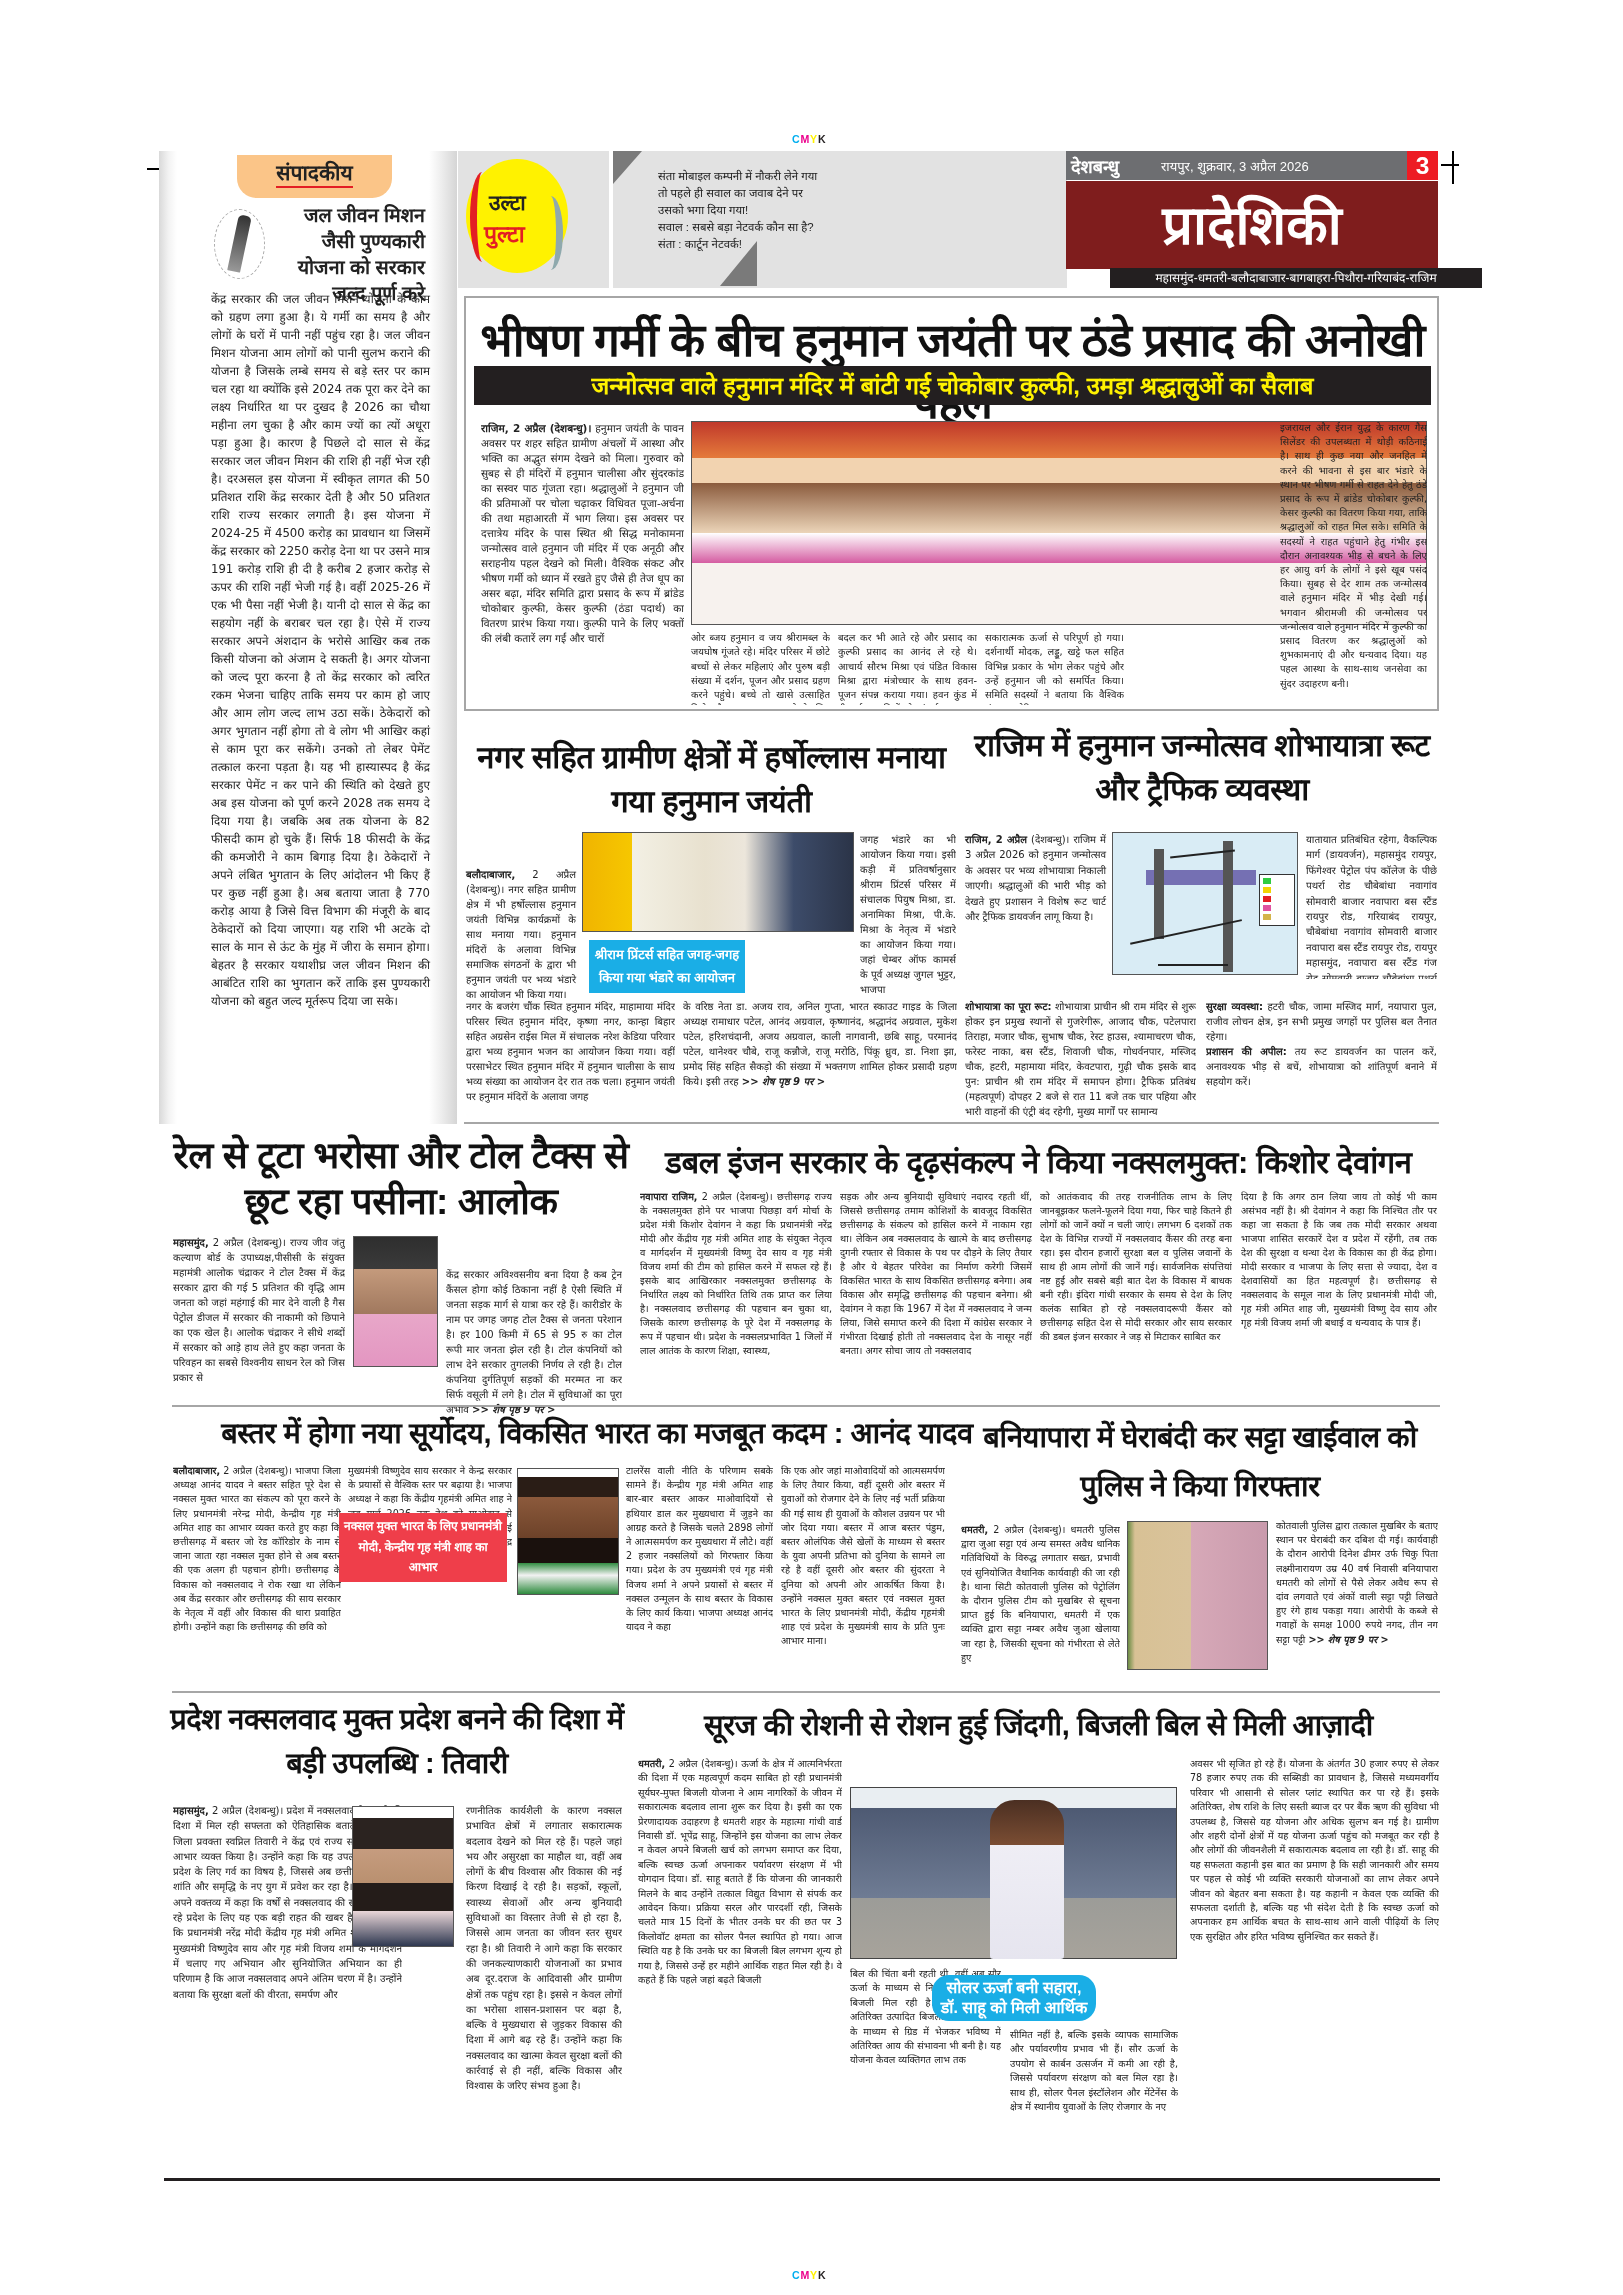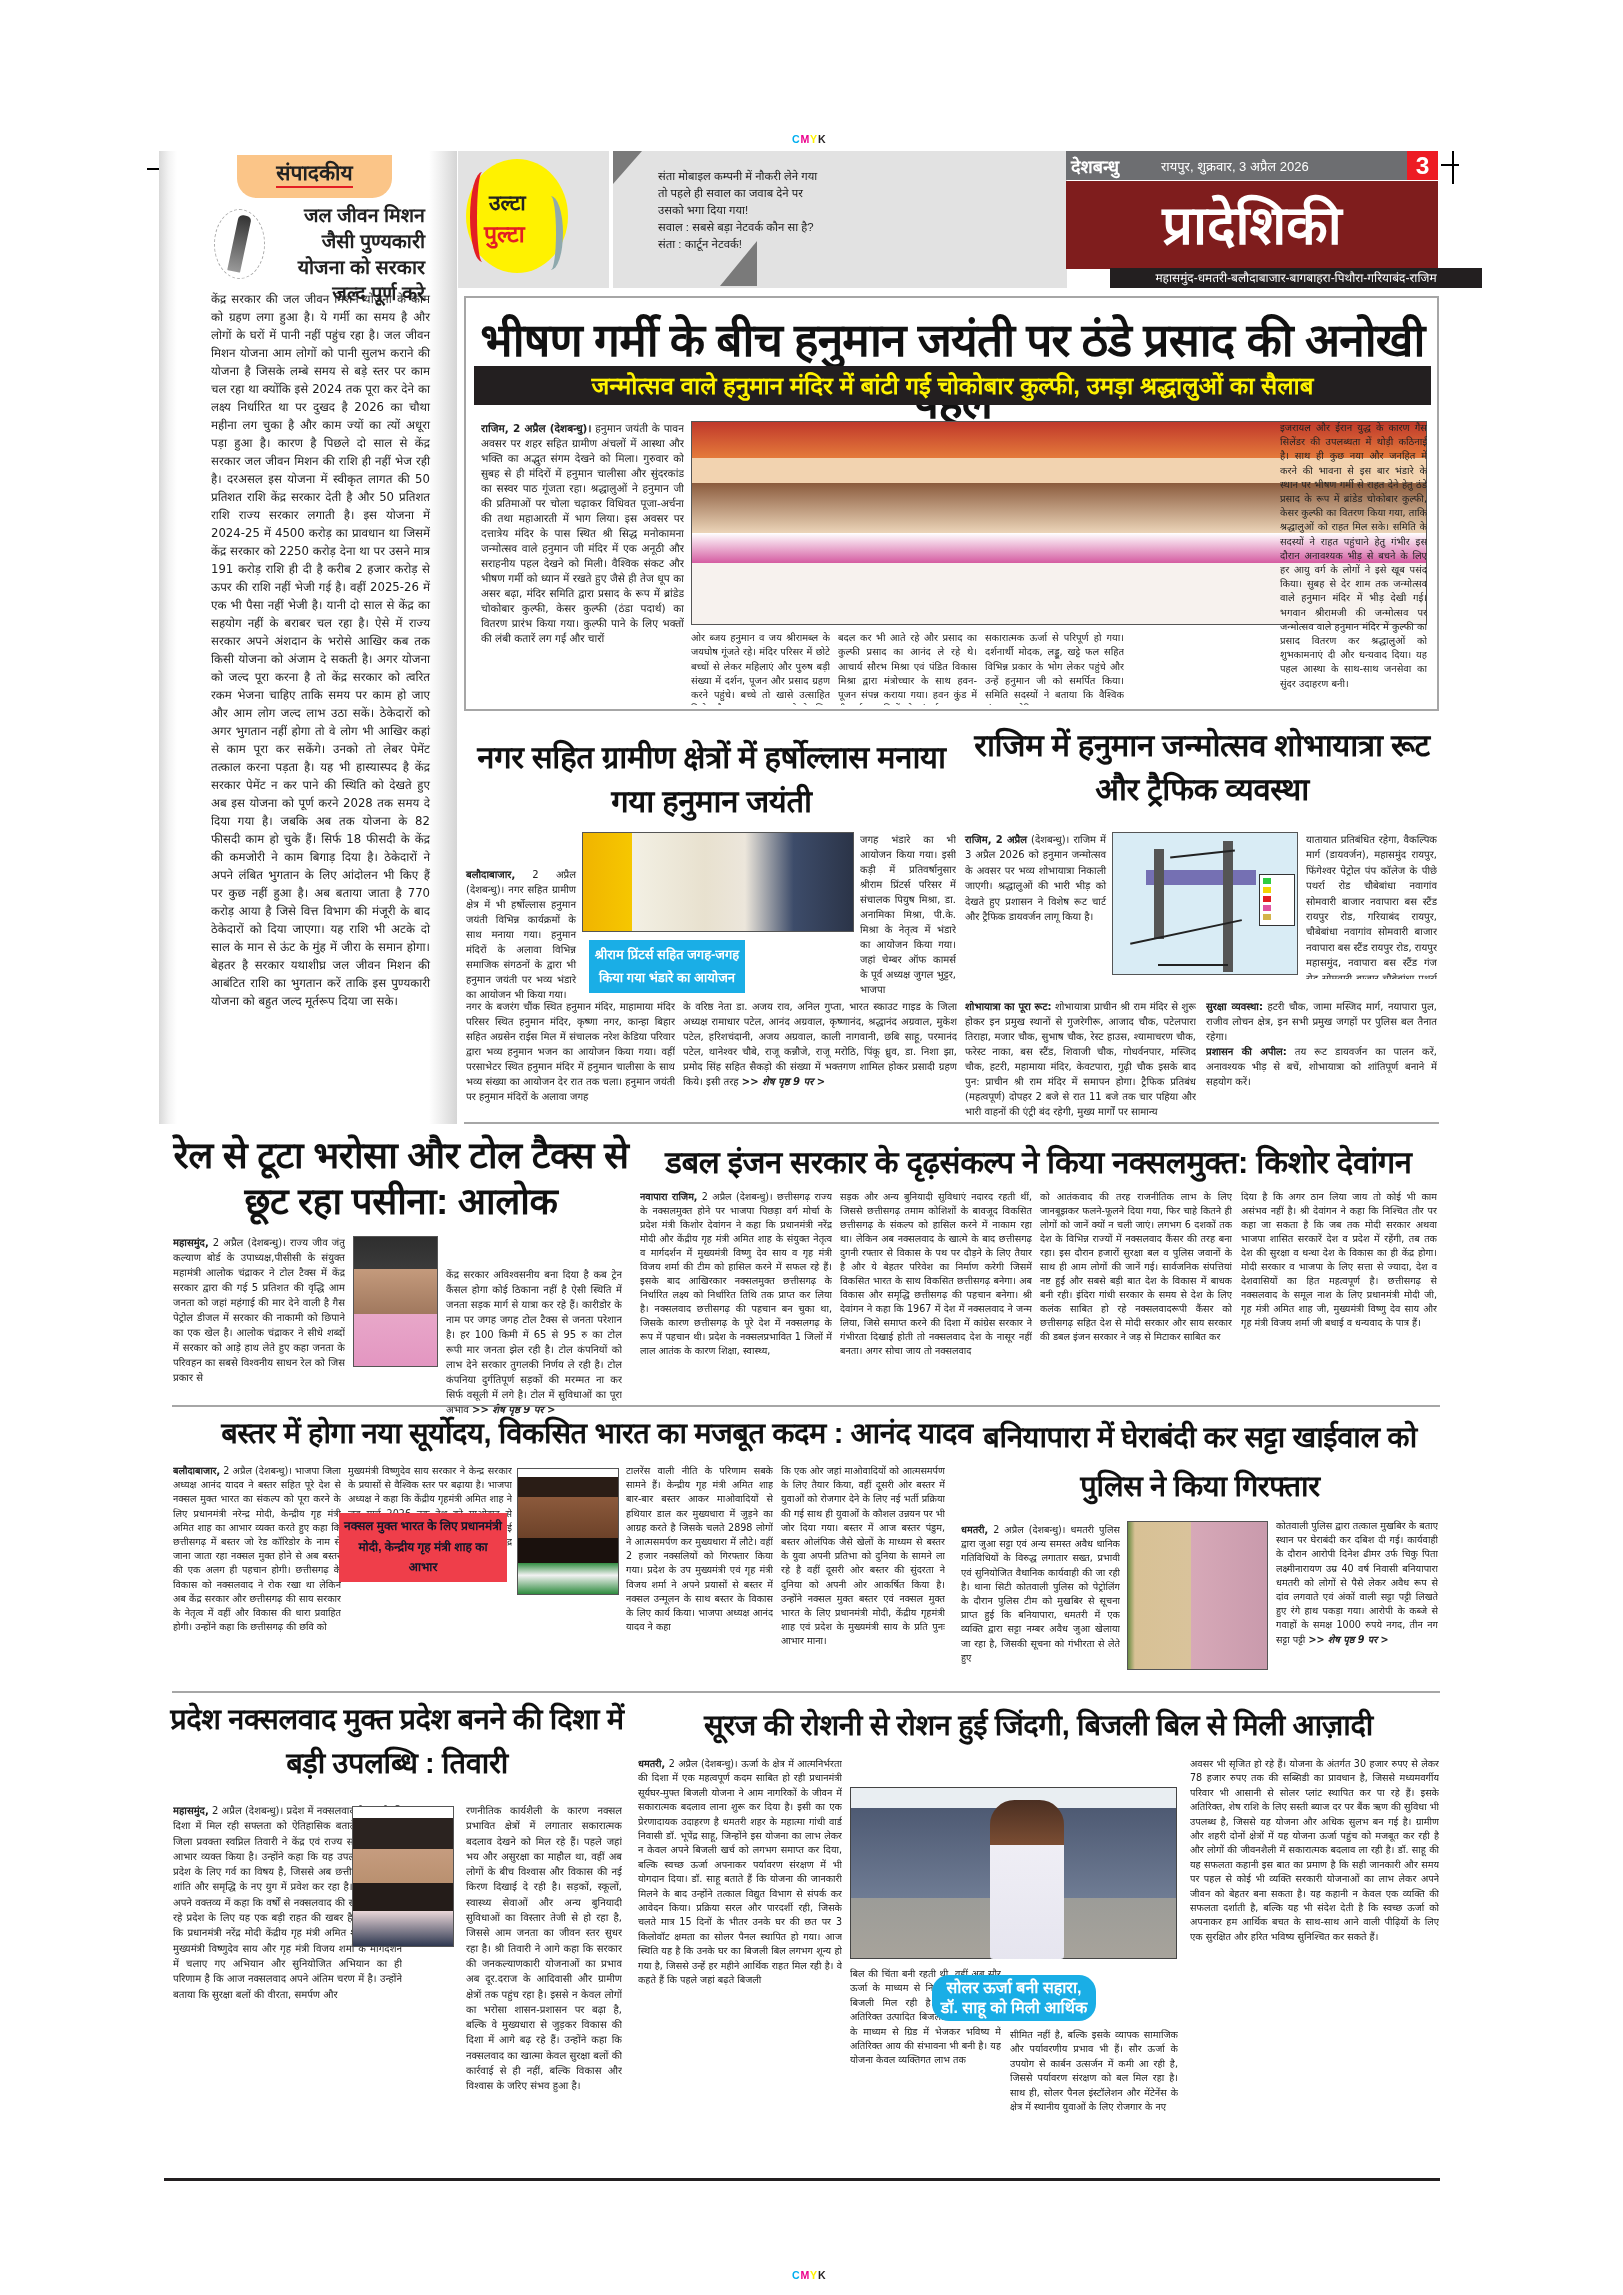--- a/index.html
+++ b/index.html
@@ -51,21 +51,21 @@
   .s2-photo { left: 582px; top: 832px; width: 272px; height: 100px; background: linear-gradient(90deg,#f0b400 0,#f6c700 18%,#f3f0e4 18%,#e8e1cf 45%,#ece6db 60%,#3d4c6a 78%,#2b3448 100%); }
   .blue-box { background: #1aaee6; color: #fff; text-align: center; font-family: "Liberation Sans", sans-serif; font-weight: bold; }
   .map { left: 1112px; top: 832px; width: 186px; height: 143px; background: #d9ecf5; border: 1.6px solid #555; }
   .map .road { position: absolute; background: #7570b3; }
   .map .line { position: absolute; background: #222; }
   .map .legend { position: absolute; left: 146px; top: 41px; width: 36px; height: 52px; border: 0.8px solid #333; background: #fff; }
   .map .legend i { display: block; width: 8.2px; height: 6.5px; margin: 2.5px 3.3px; }
   .rule { background: #231f20; }
   .grey-rule { background: #a6a6a6; }
   .person-photo { background: linear-gradient(180deg,#2e2e2e 0,#3b3b3b 25%,#c49a7c 25%,#a0785e 60%,#e8a7c9 60%,#e396c1 100%); border: 0.8px solid #555; }
-  .red-box { background: #ef3e4a; color: #0f172a; text-align: center; font-family: "Liberation Sans", sans-serif; font-weight: bold; }
+  .red-box { background: #ef3e4a; color: #ffffff; text-align: center; font-family: "Liberation Sans", sans-serif; font-weight: bold; }
   .cont { font-style: italic; font-weight: bold; }
   .solar-photo { left: 850px; top: 1787px; width: 327px; height: 172px; background: linear-gradient(180deg,#e9eef2 0,#e9eef2 12%,#4e5a73 12%,#6f7c94 65%,#9c9c98 65%,#a7a39b 100%); border: 0.8px solid #444; }
   .person-stand { position: absolute; left: 139px; top: 12.3px; width: 74px; height: 159px; background: linear-gradient(180deg,#4b2f22 0,#7a4d33 28%,#efeef5 28%,#e6e5ef 100%); border-radius: 24.5px 24.5px 3.3px 3.3px; }
   .police-photo { left: 1127px; top: 1521px; width: 141px; height: 149px; background: linear-gradient(90deg,#6c8c45 0,#d8c195 5%,#d9c39b 45%,#d7a9b8 45%,#c99aac 100%); border: 0.8px solid #555; }
   .tiwari-photo { left: 352px; top: 1806px; width: 102px; height: 141px; background: linear-gradient(180deg,#fff 0,#fff 8%,#2b2320 8%,#2b2320 30%,#c69c7f 30%,#b9906f 55%,#241c19 55%,#241c19 75%,#e9d5d8 75%,#2e3850 100%); border: 0.8px solid #555; }
 </style>
 </head>
 <body>
 
 <div class="abs cmyk"><span class="c">C</span><span class="m">M</span><span class="y">Y</span><span class="k">K</span></div>

